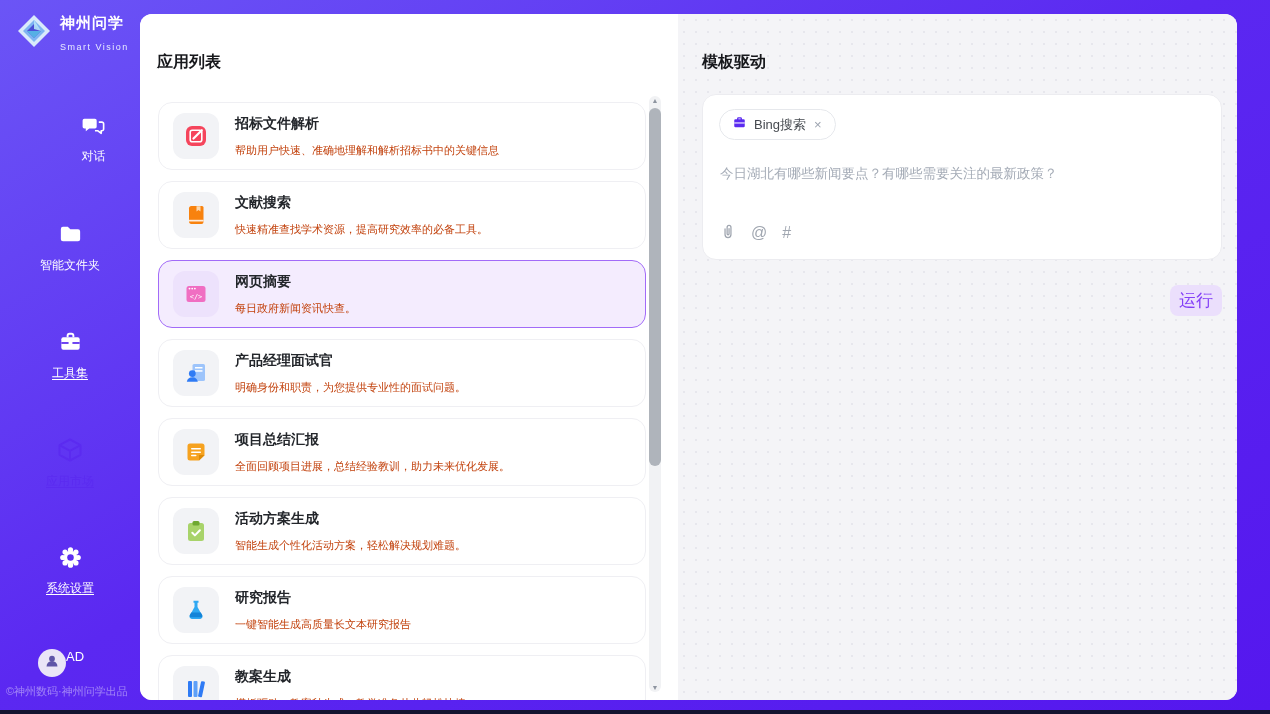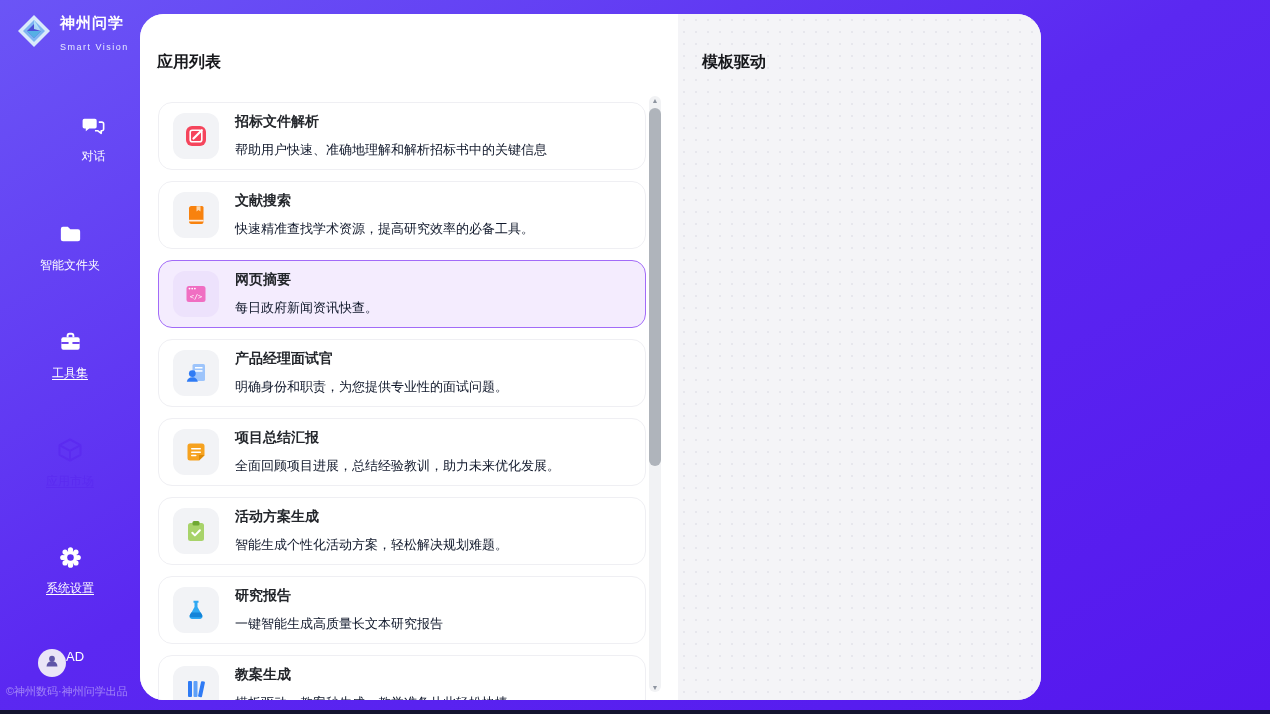--- a/index.html
+++ b/index.html
@@ -29,38 +29,38 @@
     border-bottom-right-radius:24px; box-shadow:0 12px 0 0 #fff; }
   .active-bg::after { content:''; position:absolute; right:0; bottom:-24px; width:24px; height:24px;
     border-top-right-radius:24px; box-shadow:0 -12px 0 0 #fff; }
 
   .user-row { position:absolute; left:38px; top:649px; display:flex; cursor:pointer; }
   .avatar { width:28px; height:28px; border-radius:50%; background:#EAE5F7; display:flex; align-items:center; justify-content:center; }
   .user-name { color:#fff; font-size:13px; }
   .copyright { position:absolute; left:6px; top:684px; color:rgba(255,255,255,.42); font-size:11px; white-space:nowrap; }
 
   
-  .content { position:absolute; left:140px; top:14px; width:901px; height:686px;
-    border-radius:24px; overflow:hidden; background:#F4F4F7; }
+  .content { position:absolute; left:140px; top:14px; width:1097px; height:686px;
+    border-radius:12px; overflow:hidden; background:#F4F4F7; }
   .bottom-dark { position:absolute; left:0; bottom:0; width:1270px; height:4px; background:#14142F; }
 
   
   .app-list-panel { position:absolute; left:0; top:0; width:538px; height:686px; background:#fff; }
   .panel-title { position:absolute; left:17px; top:38px; font-size:16px; font-weight:bold; color:#17181C; }
   .list { position:absolute; left:18px; top:74px; width:488px; height:612px; overflow:hidden; }
   .list-inner { padding-top:14px; }
   .app-card { height:68px; border:1px solid #EFEFF3; border-radius:14px; background:#fff;
     display:flex; align-items:center; padding:0 14px; margin-bottom:11px; cursor:pointer; }
   .app-card.selected { background:#F4ECFE; border:1.5px solid #A26BF8; }
   .icon-box { width:46px; height:46px; border-radius:12px; background:#F2F3F6;
     display:flex; align-items:center; justify-content:center; flex:none; }
   .app-card.selected .icon-box { background:#EDE2FC; }
   .app-texts { margin-left:16px; min-width:0; }
   .app-title { font-size:14px; font-weight:bold; color:#23262B; }
-  .app-desc { font-size:13px; color:#0f172a; margin-top:10px; white-space:nowrap; }
+  .app-desc { font-size:11px; color:#c2410c; margin-top:10px; white-space:nowrap; }
 
   .scrollbar { position:absolute; left:509px; top:82px; width:12px; height:596px;
     background:#F1F2F4; border-radius:6px; }
   .sb-up,.sb-down { position:absolute; left:0; width:12px; text-align:center; font-size:7px; color:#8E95A0; cursor:pointer; }
   .sb-up { top:1px; } .sb-down { bottom:1px; }
   .sb-thumb { position:absolute; left:0; top:12px; width:12px; height:358px; background:#AFB4BB; border-radius:6px; cursor:pointer; }
 
   
   .detail-panel { position:absolute; left:538px; top:0; width:559px; height:686px;
     background:#F4F4F7;
@@ -316,19 +316,43 @@
       <div class="scrollbar">
         <span class="sb-up">▲</span>
         <span class="sb-thumb"></span>
         <span class="sb-down">▼</span>
       </div>
     </section>
 
     <section class="detail-panel">
       <h2 class="detail-title">模板驱动</h2>
 
+      <div class="detail-card">
+        <div class="chip">
+          <span>
+            <svg width="15" height="15" viewBox="0 0 16 16">
+              <path d="M5.4 4.4v-.7A1.4 1.4 0 0 1 6.8 2.3h2.4a1.4 1.4 0 0 1 1.4 1.4v.7h1.7A1.3 1.3 0 0 1 13.6 5.7v6a1.3 1.3 0 0 1-1.3 1.3H3.7a1.3 1.3 0 0 1-1.3-1.3v-6a1.3 1.3 0 0 1 1.3-1.3Zm1.4 0h2.4v-.7H6.8Z" fill="#5B2BF0"></path>
+              <rect x="2.4" y="7.9" width="11.2" height="1.2" fill="#fff" opacity=".95"></rect>
+            </svg>
+          </span>
+          <span class="chip-label">Bing搜索</span>
+          <span class="chip-close">×</span>
+        </div>
+
+        <div class="query">今日湖北有哪些新闻要点？有哪些需要关注的最新政策？</div>
+
+        <div class="input-icons">
+          <span>
+            <svg width="16" height="18" viewBox="0 0 20 22">
+              <path d="M6.3 8.5v7a3.7 3.7 0 0 0 7.4 0v-9a2.4 2.4 0 0 0-4.8 0v8a1.2 1.2 0 0 0 2.4 0V8" fill="none" stroke="#A0A6B0" stroke-width="1.6" stroke-linecap="round"></path>
+            </svg>
+          </span>
+          <span class="txt-ic">@</span>
+          <span class="txt-ic">#</span>
+        </div>
+      </div>
 
       <button class="run-btn">运行</button>
     </section>
   </main>
 
   <div class="bottom-dark"></div>
 </div>
 
 </body></html>

